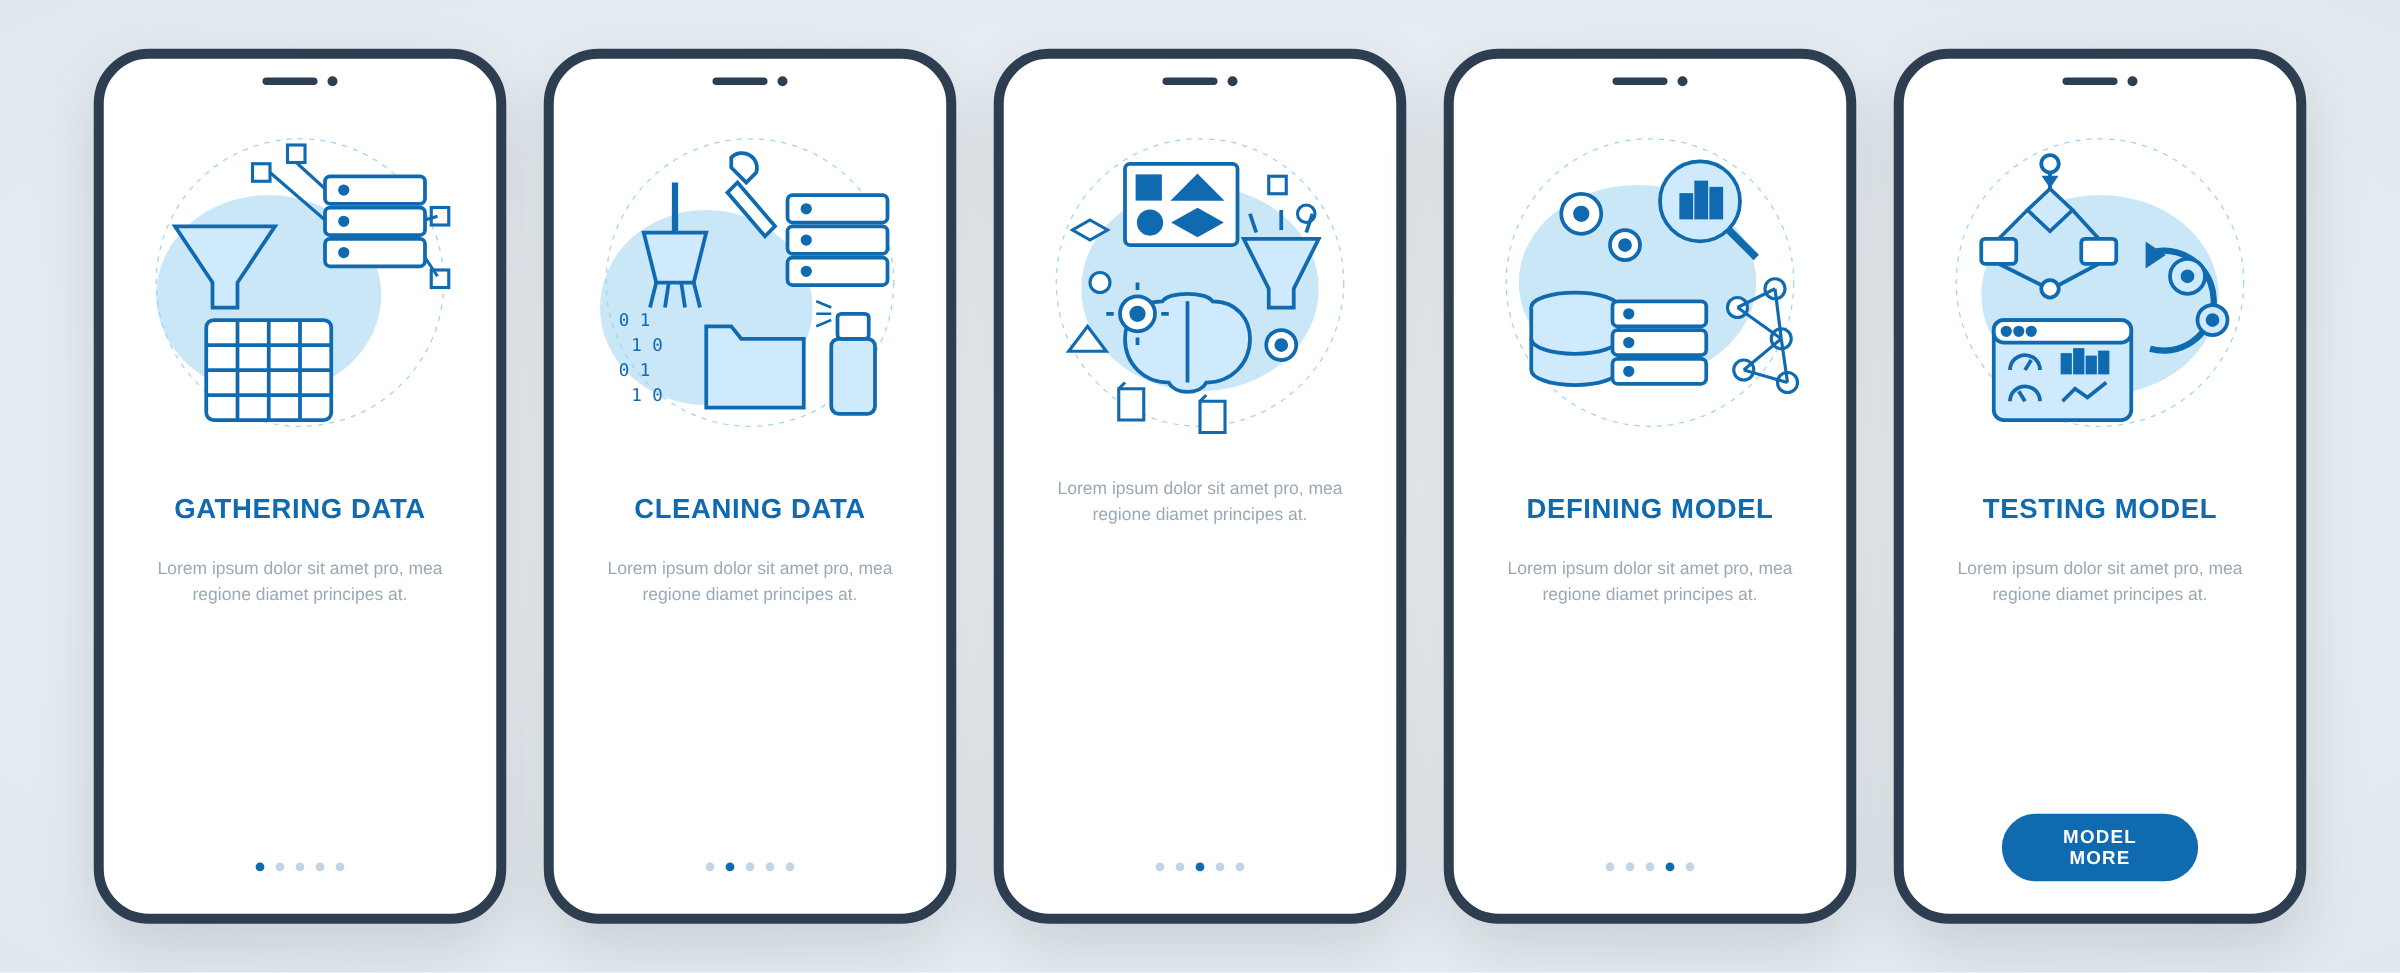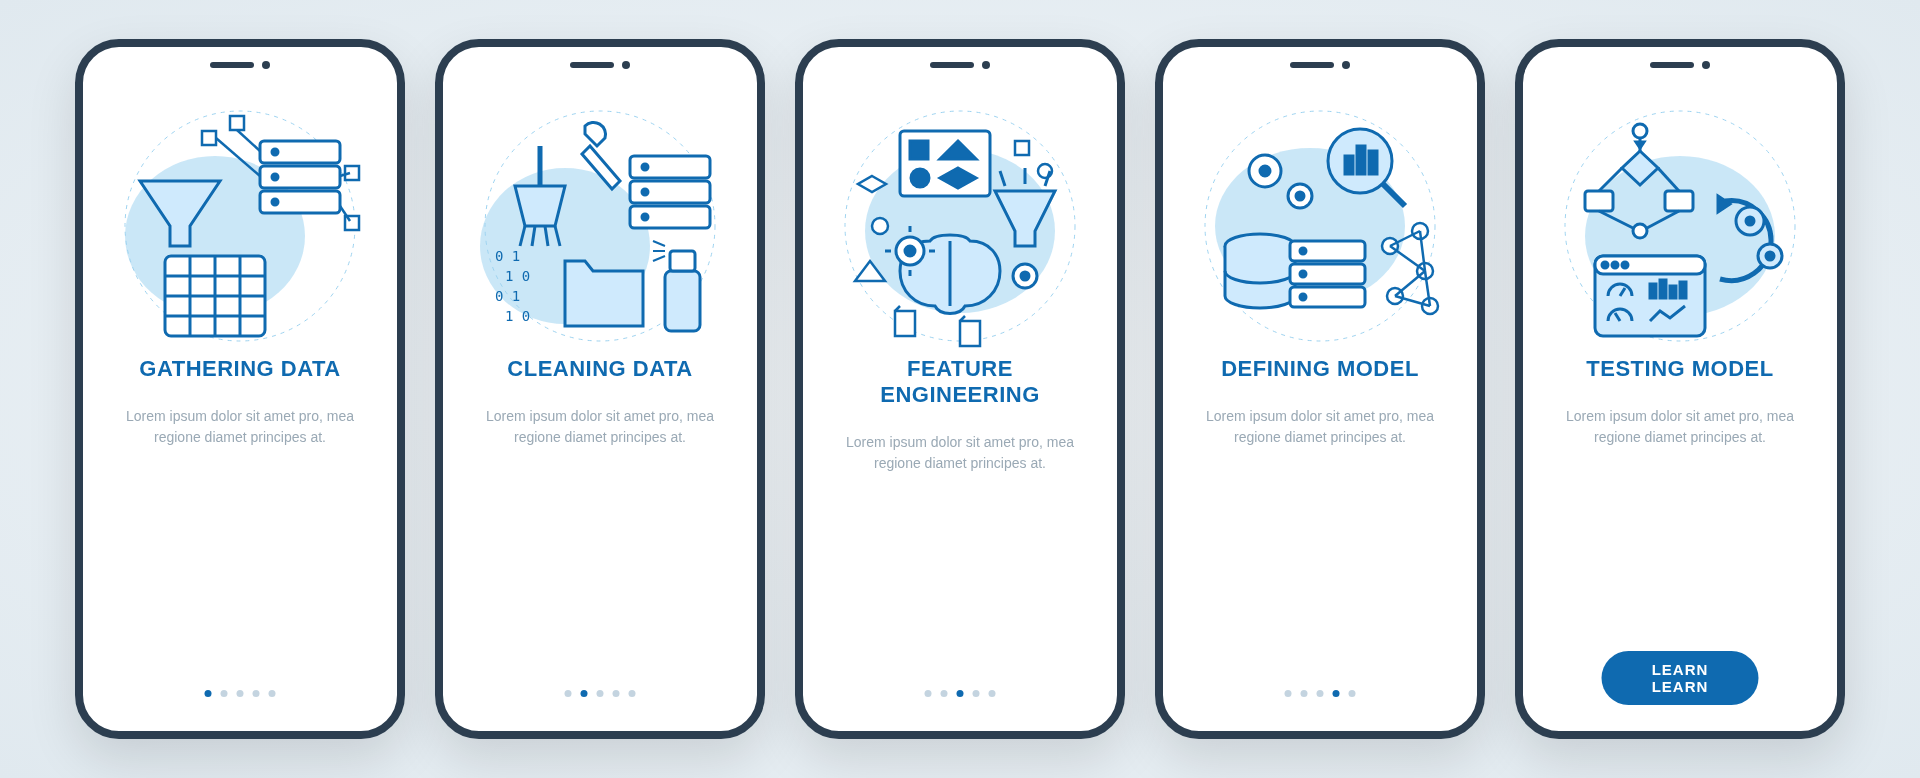--- a/index.html
+++ b/index.html
@@ -58,20 +58,21 @@
     justify-content: center;
     flex-shrink: 0;
   }
   .illustration svg { width: 100%; height: 100%; }
   .title {
     color: #0f6ab0;
     font-weight: 700;
     font-size: 22px;
     letter-spacing: 0.5px;
     text-align: center;
+    margin-top: 38px;
     text-transform: uppercase;
   }
   .desc {
     color: #9aa9b5;
     font-size: 14px;
     line-height: 1.5;
     text-align: center;
     margin-top: 24px;
     max-width: 240px;
   }
@@ -276,21 +277,20 @@
         <circle cx="195" cy="180" r="12"></circle>
           <circle cx="195" cy="180" r="4" fill="#0f6ab0"></circle>
       </g>
 
       <g stroke="#0f6ab0" stroke-width="2.5" fill="#fff">
         <path d="M65 215 l20 0 l0 25 l-20 0 z m0 0 l5 -5"></path>
         <path d="M130 225 l20 0 l0 25 l-20 0 z m0 0 l5 -5"></path>
       </g>
     </svg>
   </div>
-  <div class="title">FEATURE ENGINEERING</div>
   <div class="desc">Lorem ipsum dolor sit amet pro, mea regione diamet principes at.</div>
   <div class="dots">
     <span class="dot"></span>
     <span class="dot"></span>
     <span class="dot active"></span>
     <span class="dot"></span>
     <span class="dot"></span>
   </div>
 </div>
 
@@ -406,14 +406,14 @@
         <rect x="100" y="188" width="6" height="14" fill="#0f6ab0"></rect>
           <rect x="110" y="184" width="6" height="18" fill="#0f6ab0"></rect>
         <rect x="120" y="190" width="6" height="12" fill="#0f6ab0"></rect>
           <rect x="130" y="186" width="6" height="16" fill="#0f6ab0"></rect>
         <polyline points="100,225 110,215 120,222 135,210" fill="none"></polyline>
       </g>
     </svg>
   </div>
   <div class="title">TESTING MODEL</div>
   <div class="desc">Lorem ipsum dolor sit amet pro, mea regione diamet principes at.</div>
-  <button class="cta">LEARN LEARN</button>
+  <button class="cta">MODEL MORE</button>
 </div>
 
 </body></html>

